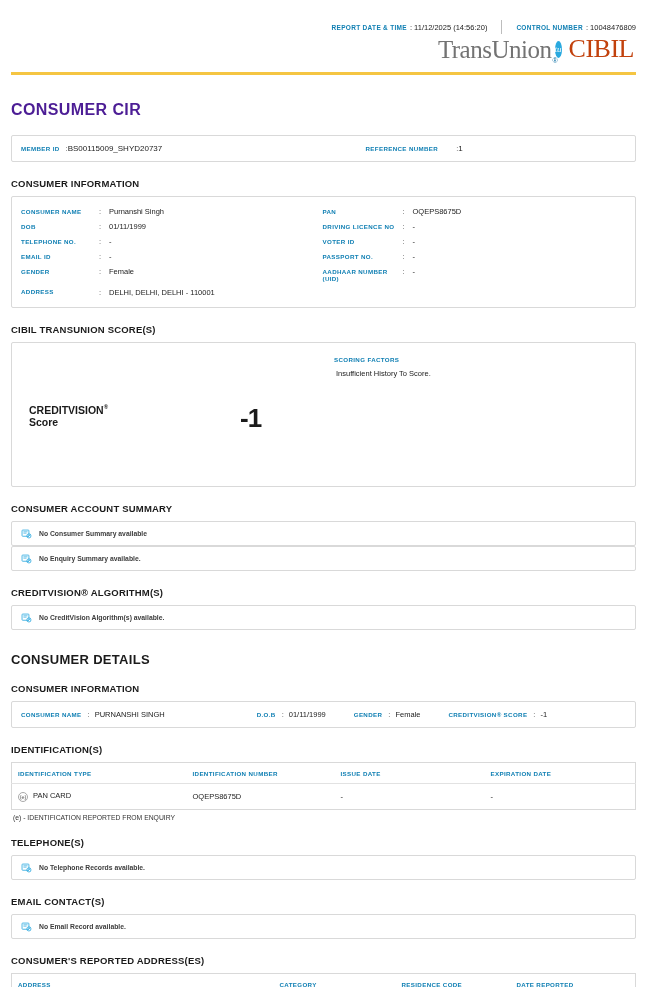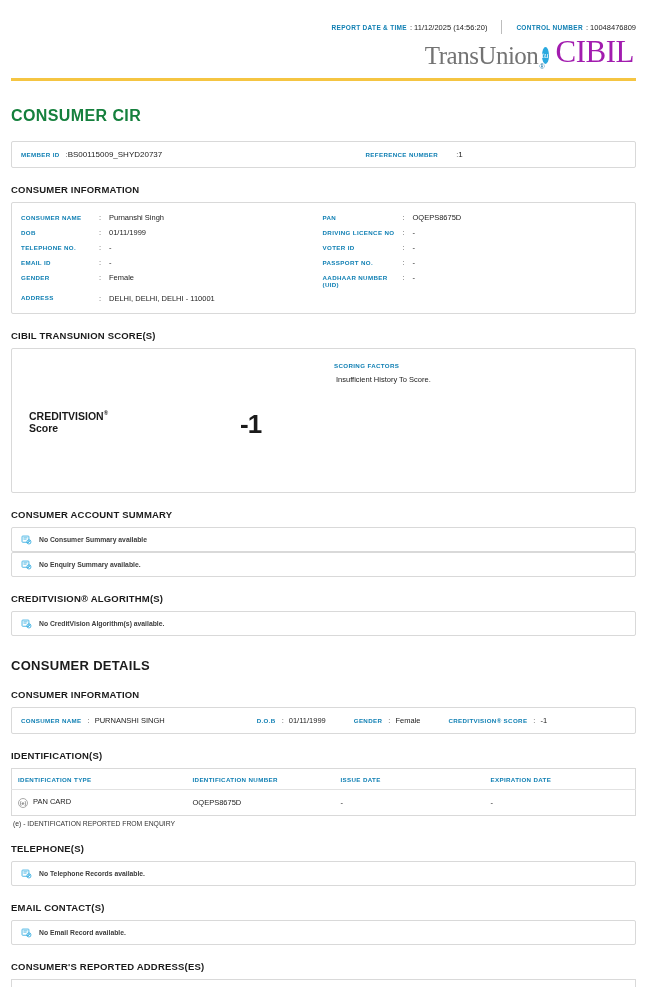--- a/index.html
+++ b/index.html
@@ -43,22 +43,22 @@
     font-size: 25px;
     color: #737373;
     letter-spacing: -0.5px;
     font-weight: 400;
   }
   .brand-reg {
     font-size: 7px; color:#0b6fa4; vertical-align: super; margin-left:1px;
   }
   .brand-cibil {
     font-family: "Liberation Serif", serif;
-    font-size: 31px;
-    color: #a21caf;
+    font-size: 26px;
+    color: #c2410c;
     letter-spacing: -0.5px;
     margin-left: 7px;
   }
   .tu-badge {
     position: relative;
     display:inline-block;
     width: 17px; height: 17px; border-radius: 50%;
     background: #2aa9df;
     color: #fff;
     font-size: 9px;
@@ -71,21 +71,21 @@
   .rule {
     height: 3px; background: #f5c542; margin: 2px 0 0 0;
   }
 
   
   h1.doc-title {
     font-size: 16px;
     letter-spacing: .4px;
     margin: 26px 0 16px 0;
     font-weight: bold;
-    color: #15803d;
+    color: #4c1d95;
   }
   h2.sec-title {
     font-size: 9.5px;
     font-weight: bold;
     margin: 16px 0 7px 0;
     color: #1b1b1b;
     letter-spacing: .2px;
   }
   h2.big {
     font-size: 13px;

